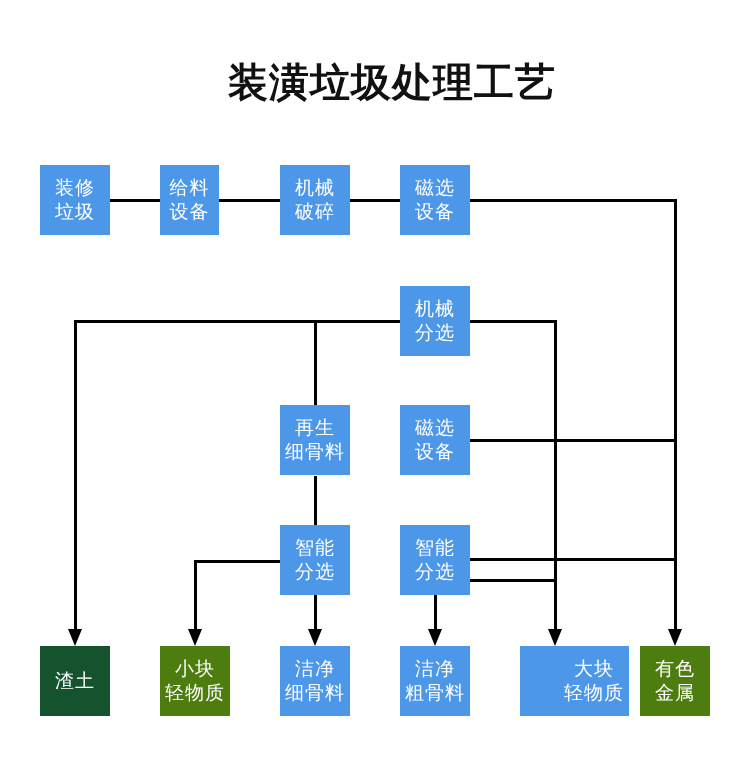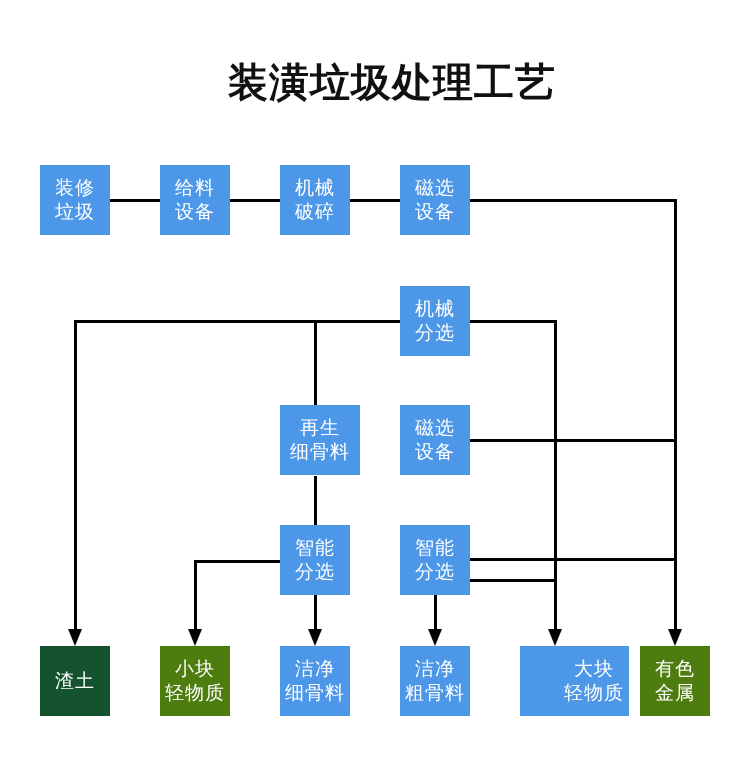--- a/index.html
+++ b/index.html
@@ -74,37 +74,37 @@
       <div class="arrowhead" style="left: 68px; top: 629px; border-top-color: rgb(0, 0, 0);"></div>
       <div class="arrowhead" style="left: 188px; top: 629px; border-top-color: rgb(0, 0, 0);"></div>
       <div class="arrowhead" style="left: 308px; top: 629px; border-top-color: rgb(0, 0, 0);"></div>
       <div class="arrowhead" style="left: 428px; top: 629px; border-top-color: rgb(0, 0, 0);"></div>
       <div class="arrowhead" style="left: 548px; top: 629px; border-top-color: rgb(0, 0, 0);"></div>
       <div class="arrowhead" style="left: 668px; top: 629px; border-top-color: rgb(0, 0, 0);"></div>
       <div class="flow-node" style="left: 40px; top: 165px; width: 70px; height: 70px; background: rgb(77, 151, 232); color: rgb(255, 255, 255);">
         <span>装修</span>
         <span>垃圾</span>
       </div>
-      <div class="flow-node" style="left: 160px; top: 165px; width: 70px; height: 70px; background: rgb(77, 151, 232); color: rgb(255, 255, 255);">
+      <div class="flow-node" style="left: 160px; top: 165px; width: 59px; height: 70px; background: rgb(77, 151, 232); color: rgb(255, 255, 255);">
         <span>给料</span>
         <span>设备</span>
       </div>
       <div class="flow-node" style="left: 280px; top: 165px; width: 70px; height: 70px; background: rgb(77, 151, 232); color: rgb(255, 255, 255);">
         <span>机械</span>
         <span>破碎</span>
       </div>
       <div class="flow-node" style="left: 400px; top: 165px; width: 70px; height: 70px; background: rgb(77, 151, 232); color: rgb(255, 255, 255);">
         <span>磁选</span>
         <span>设备</span>
       </div>
       <div class="flow-node" style="left: 400px; top: 286px; width: 70px; height: 70px; background: rgb(77, 151, 232); color: rgb(255, 255, 255);">
         <span>机械</span>
         <span>分选</span>
       </div>
-      <div class="flow-node" style="left: 280px; top: 405px; width: 80px; height: 70px; background: rgb(77, 151, 232); color: rgb(255, 255, 255);">
+      <div class="flow-node" style="left: 280px; top: 405px; width: 70px; height: 70px; background: rgb(77, 151, 232); color: rgb(255, 255, 255);">
         <span>再生</span>
         <span>细骨料</span>
       </div>
       <div class="flow-node" style="left: 400px; top: 405px; width: 70px; height: 70px; background: rgb(77, 151, 232); color: rgb(255, 255, 255);">
         <span>磁选</span>
         <span>设备</span>
       </div>
       <div class="flow-node" style="left: 280px; top: 525px; width: 70px; height: 70px; background: rgb(77, 151, 232); color: rgb(255, 255, 255);">
         <span>智能</span>
         <span>分选</span>

